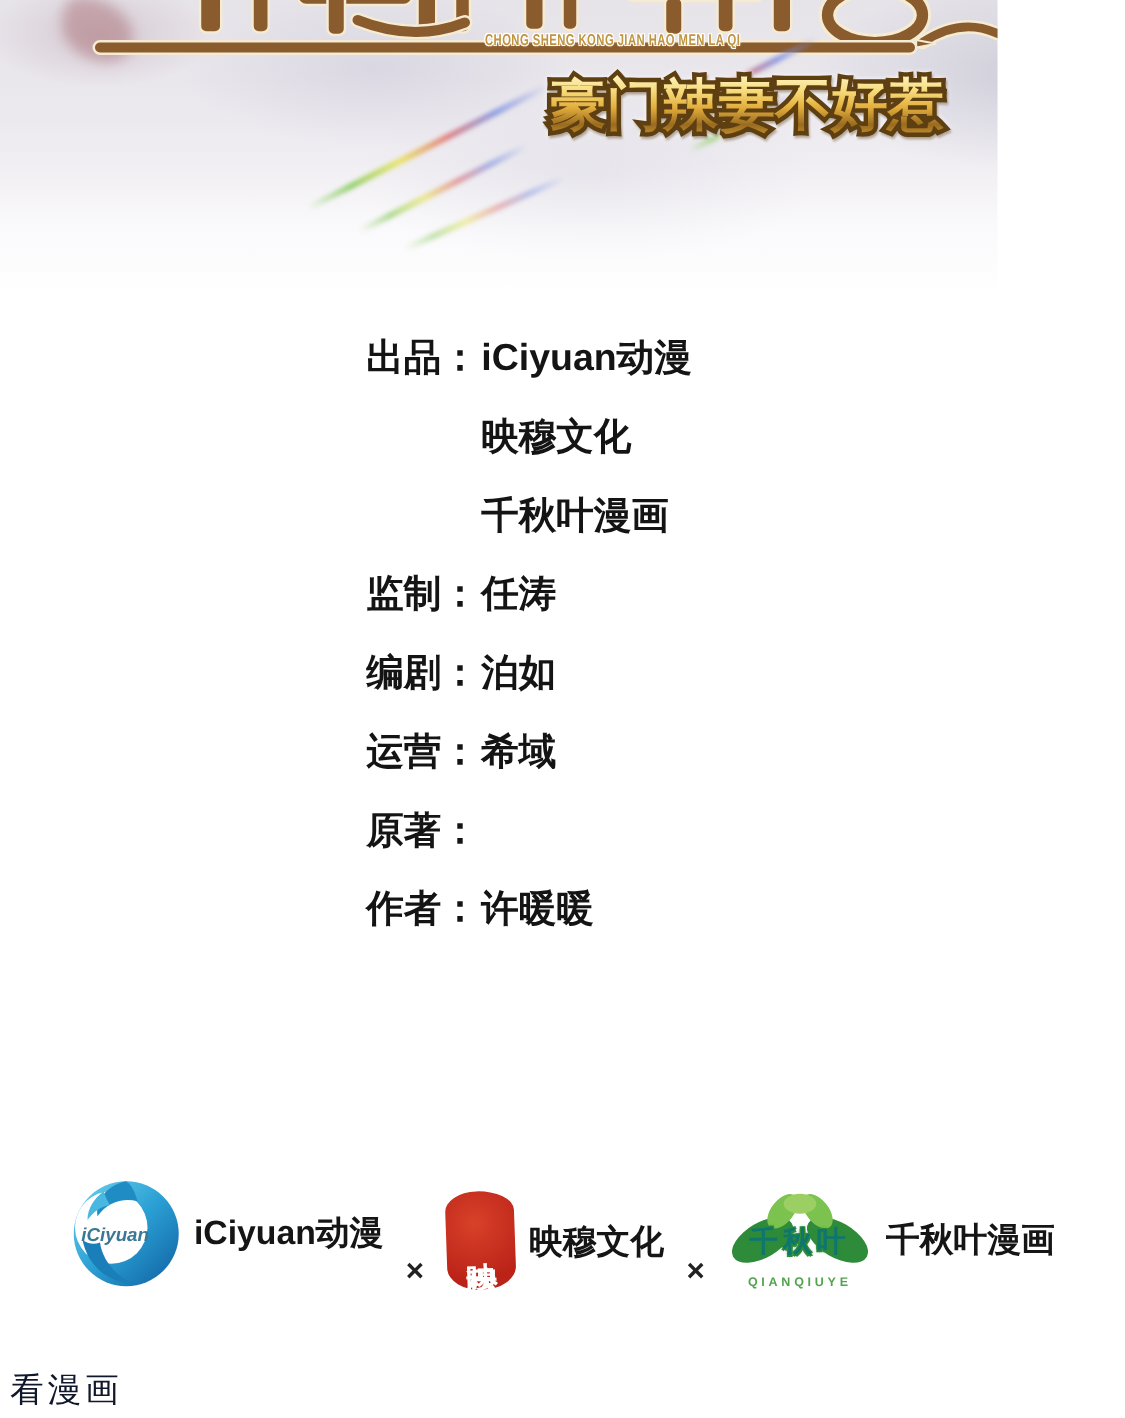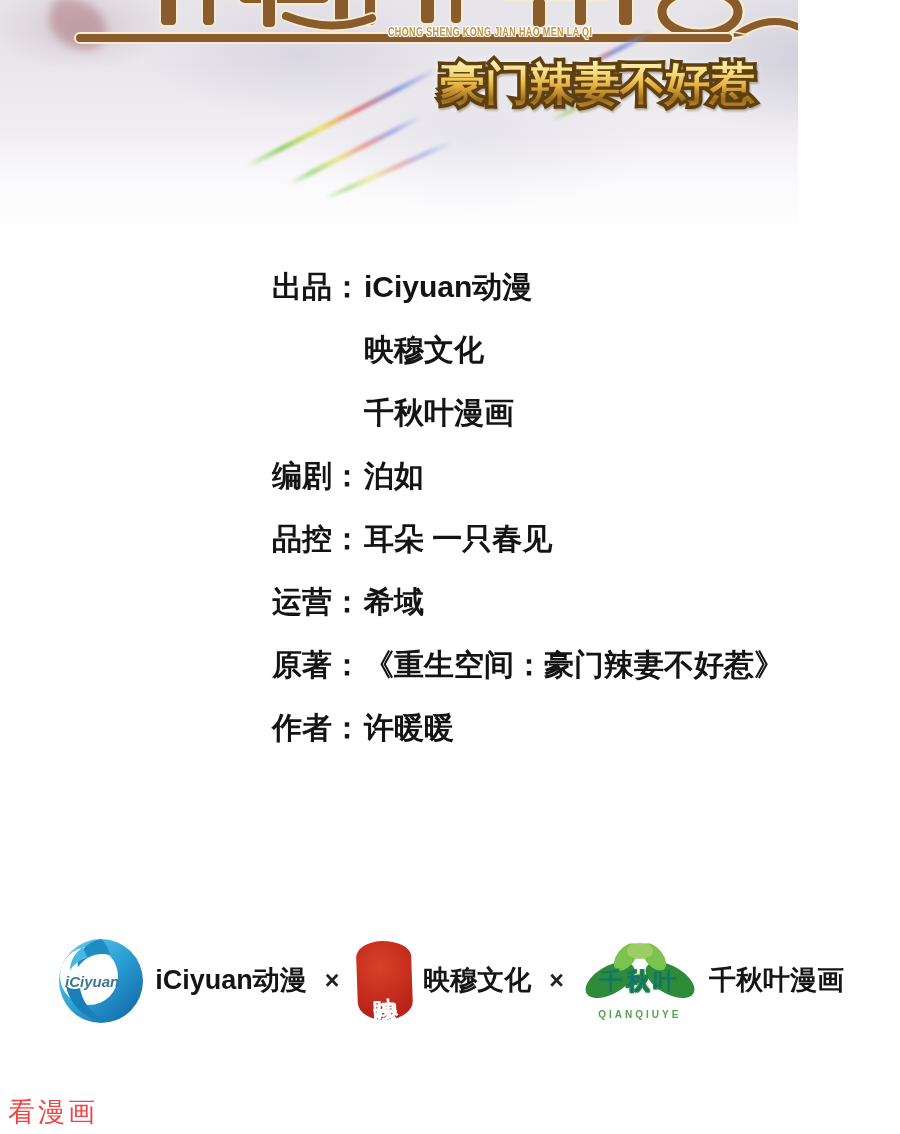--- a/index.html
+++ b/index.html
@@ -49,31 +49,31 @@
     -webkit-text-stroke:7px #5e3f12;
     text-shadow:0 0 2px #fdf6e2,0 3px 1px #4a3210;
   }
   .subtitle-front{
     position:relative;
     background:linear-gradient(180deg,#fff7c8 0%,#f6da79 30%,#e3ae3c 55%,#9a6b1f 82%,#c3912f 100%);
     -webkit-background-clip:text;background-clip:text;color:transparent;
   }
   
   .credits{
-    position:absolute;left:272px;top:270px;color:#141414;
+    position:absolute;left:293px;top:270px;color:#141414;
     font-size:30px;font-weight:bold;
   }
   .credit-row{display:flex;height:34px;line-height:34px;margin-bottom:29px;white-space:nowrap;}
   .credit-label{flex:0 0 92px;min-width:92px;}
   .gap-lg{margin-top:9px;}
   .gap-sm{margin-top:4px;justify-content:space-between;}
   
   .partners{
     position:absolute;left:0;top:928px;width:900px;height:104px;
-    display:flex;justify-content:center;align-items:center;gap:15px;
+    display:flex;justify-content:center;align-items:flex-end;gap:15px;
   }
   .partner{display:flex;align-items:center;gap:11px;}
   .partner-name{font-size:27px;font-weight:bold;color:#151515;white-space:nowrap;}
   .x-sep{font-size:25px;font-weight:bold;color:#222;margin:0 3px;}
   .seal{
     width:55px;height:79px;flex:0 0 55px;
     background:radial-gradient(circle at 42% 32%,#d84129,#bb2318 75%);
     border-radius:46% 54% 50% 50% / 20% 20% 23% 23%;
     transform:rotate(-2deg);
     display:flex;align-items:center;justify-content:center;
@@ -89,21 +89,21 @@
     color:#0f766e;font-size:23px;font-weight:bold;letter-spacing:4px;
     text-shadow:0 0 3px #2e8b3a,1px 1px 0 #2e8b3a,-1px -1px 0 #2e8b3a,1px -1px 0 #2e8b3a,-1px 1px 0 #2e8b3a;
   }
   .leaf-sub{
     position:absolute;left:0;bottom:0;width:100%;text-align:center;
     color:#53a44e;font-size:10px;font-weight:bold;letter-spacing:3px;
   }
   
   .watermark{
     position:absolute;left:8px;top:1094px;
-    font-size:27px;color:#ef4444;letter-spacing:3px;
+    font-size:27px;color:#0f172a;letter-spacing:3px;
   }
 </style>
 </head>
 <body>
 
 <div class="page">
 
   <div class="banner">
     <div class="smudge"></div>
 
@@ -159,35 +159,34 @@
       <span class="credit-value">iCiyuan动漫</span>
     </div>
     <div class="credit-row">
       <span class="credit-label"></span>
       <span class="credit-value">映穆文化</span>
     </div>
     <div class="credit-row">
       <span class="credit-label"></span>
       <span class="credit-value">千秋叶漫画</span>
     </div>
+    <div class="credit-row gap-lg">
+      <span class="credit-label">监制：</span>
+      <span class="credit-value">任涛</span>
+    </div>
     <div class="credit-row">
       <span class="credit-label">编剧：</span>
       <span class="credit-value">泊如</span>
     </div>
     <div class="credit-row">
-      <span class="credit-label">品控：</span>
-      <span class="credit-value">耳朵 一只春见</span>
-    </div>
-    <div class="credit-row">
       <span class="credit-label">运营：</span>
       <span class="credit-value">希域</span>
     </div>
     <div class="credit-row gap-sm">
       <span class="credit-label">原著：</span>
-      <span class="credit-value">《重生空间：豪门辣妻不好惹》</span>
     </div>
     <div class="credit-row">
       <span class="credit-label">作者：</span>
       <span class="credit-value">许暖暖</span>
     </div>
   </div>
 
   <div class="partners">
 
     <div class="partner">

